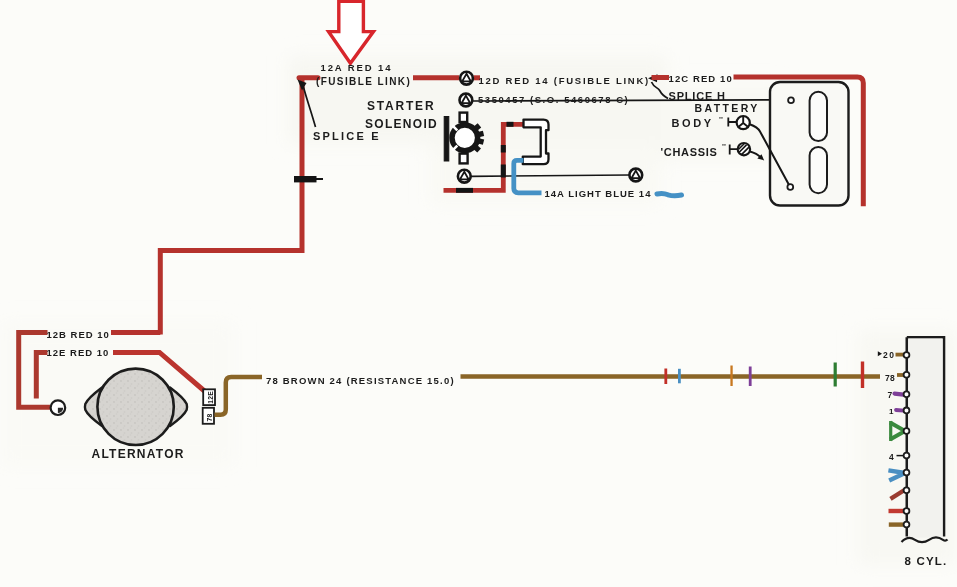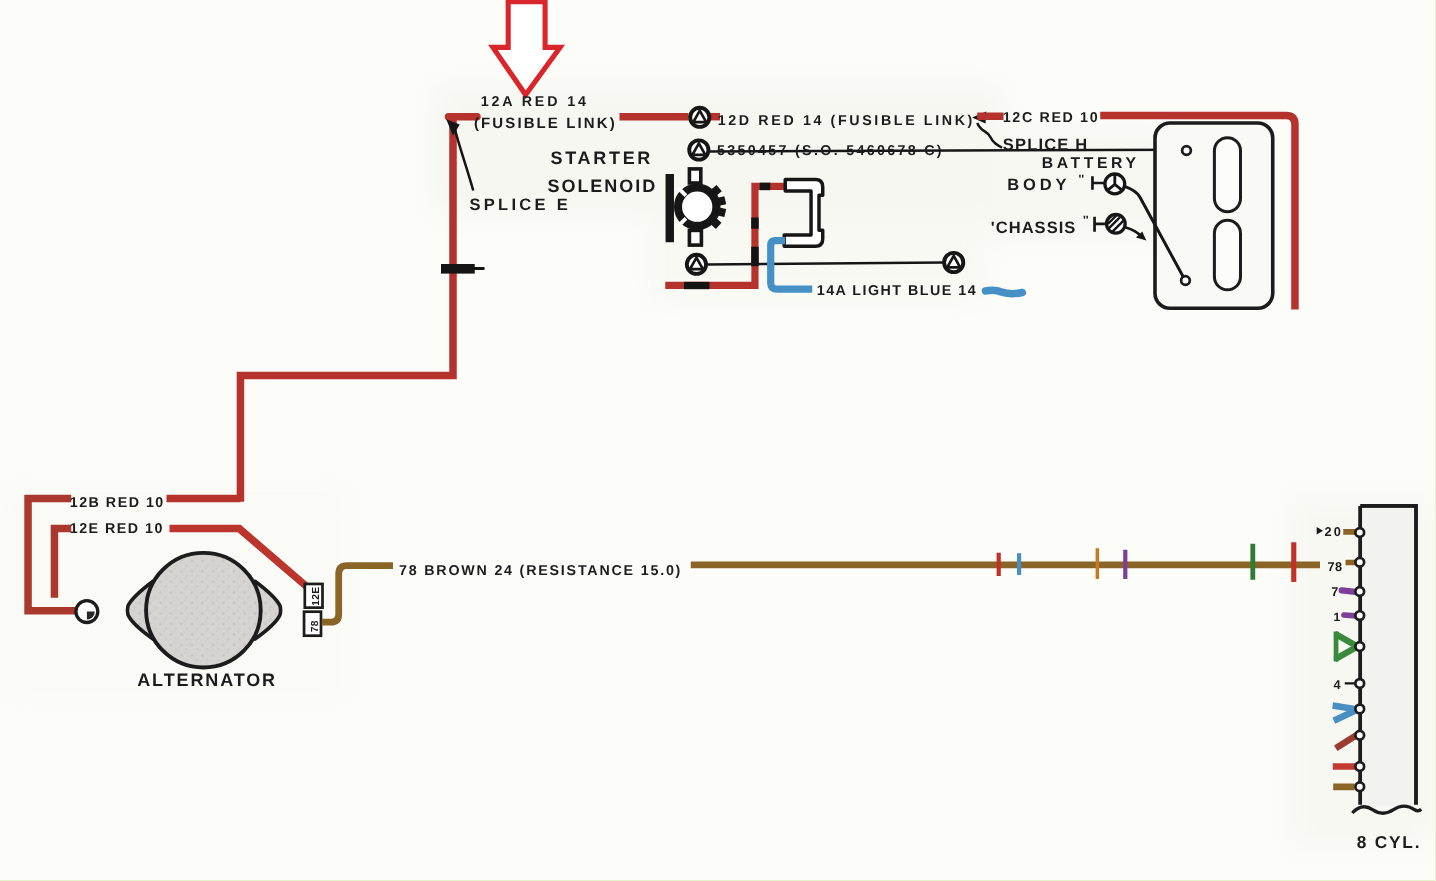--- a/index.html
+++ b/index.html
@@ -1,16 +1,16 @@
 <!DOCTYPE html>
 <html><head>
 <meta charset="utf-8">
 <style>
   html,body{margin:0;padding:0;background:#ffffff;}
-  #page{position:relative;width:957px;height:587px;background:#84cc16;overflow:hidden;
+  #page{position:relative;width:957px;height:587px;background:#e5e5e5;overflow:hidden;
         font-family:"Liberation Sans",sans-serif;}
   svg{position:absolute;left:0;top:0;}
   text{font-family:"Liberation Sans",sans-serif;fill:#1c1c1c;font-weight:bold;}
 </style>
 </head>
 <body>
 <div id="page">
 <svg width="957" height="587" viewBox="0 0 957 587">
 
 <rect x="0" y="0" width="957" height="587" fill="#fcfcf9"></rect>

